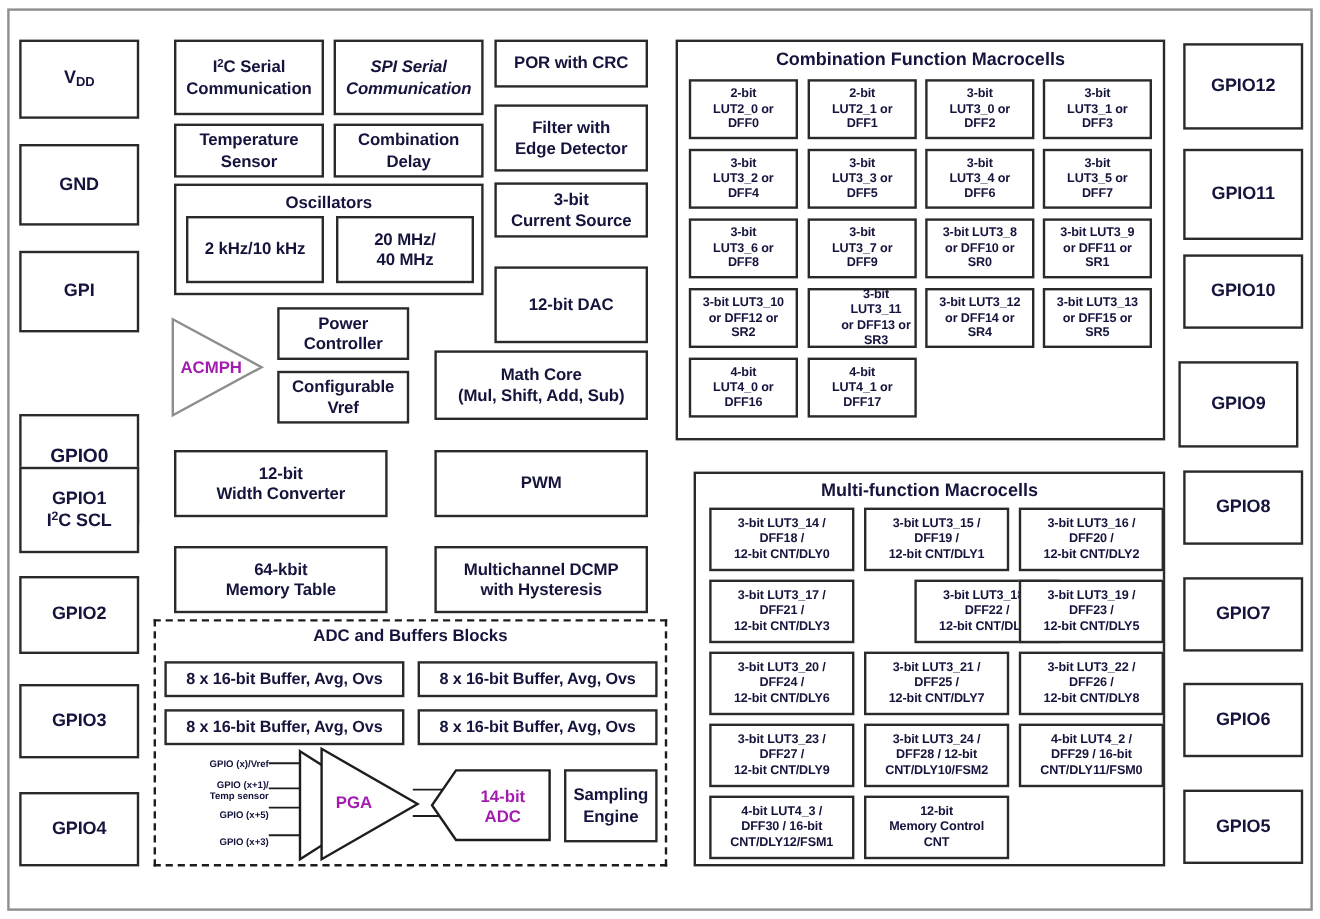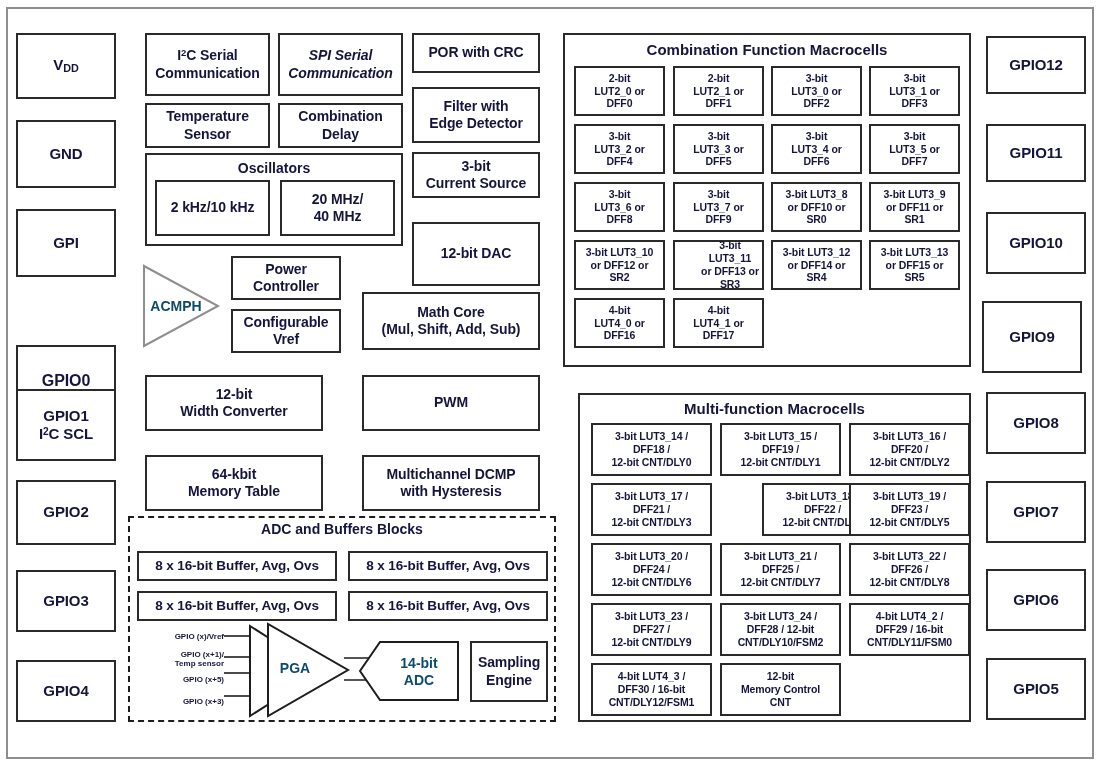--- a/index.html
+++ b/index.html
@@ -42,21 +42,21 @@
     border:2px dashed #1d1d1d;background:transparent;
   }
   .lbl{
     position:absolute;color:#14143c;font-weight:bold;white-space:pre-line;
     line-height:1.15;text-align:right;
   }
   .shape{position:absolute;}
   .shape svg{display:block;overflow:visible;}
   .shape-txt{
     position:absolute;display:flex;align-items:center;justify-content:center;
-    text-align:center;font-weight:bold;color:#0c4a6e;line-height:1.2;white-space:pre-line;
+    text-align:center;font-weight:bold;color:#a21caf;line-height:1.2;white-space:pre-line;
   }
   sub{font-size:0.72em;vertical-align:-0.22em;font-weight:bold;}
   sup{font-size:0.68em;vertical-align:0.42em;font-weight:bold;}
 </style>
 </head>
 <body>
 
 <div id="canvas">
 
   <div class="outer" style="left:6px;top:7px;width:1088px;height:752px;"></div>
@@ -69,22 +69,22 @@
   <div class="blk" style="left:16px;top:298px;width:100px;height:92px;font-size:16px;margin-top:47px;">
     <span>GPIO0<br>I<sup>2</sup>C SDA</span>
   </div>
   <div class="blk" style="left:16px;top:389px;width:100px;height:72px;font-size:15px;">
     <span>GPIO1<br>I<sup>2</sup>C SCL</span>
   </div>
   <div class="blk" style="left:16px;top:480px;width:100px;height:65px;font-size:15px;">GPIO2</div>
   <div class="blk" style="left:16px;top:570px;width:100px;height:62px;font-size:15px;">GPIO3</div>
   <div class="blk" style="left:16px;top:660px;width:100px;height:62px;font-size:15px;">GPIO4</div>
 
-  <div class="blk" style="left:986px;top:36px;width:100px;height:58px;font-size:15px;">GPIO12</div>
-  <div class="blk" style="left:986px;top:124px;width:100px;height:58px;font-size:15px;">GPIO11</div>
+  <div class="blk" style="left:986px;top:36px;width:100px;height:72px;font-size:15px;">GPIO12</div>
+  <div class="blk" style="left:986px;top:124px;width:100px;height:76px;font-size:15px;">GPIO11</div>
   <div class="blk" style="left:986px;top:212px;width:100px;height:62px;font-size:15px;">GPIO10</div>
   <div class="blk" style="left:982px;top:301px;width:100px;height:72px;font-size:15px;">GPIO9</div>
   <div class="blk" style="left:986px;top:392px;width:100px;height:62px;font-size:15px;">GPIO8</div>
   <div class="blk" style="left:986px;top:481px;width:100px;height:62px;font-size:15px;">GPIO7</div>
   <div class="blk" style="left:986px;top:569px;width:100px;height:62px;font-size:15px;">GPIO6</div>
   <div class="blk" style="left:986px;top:658px;width:100px;height:62px;font-size:15px;">GPIO5</div>
 
   <div class="blk" style="left:145px;top:33px;width:125px;height:63px;font-size:14px;">
     <span>I<sup>2</sup>C Serial<br>Communication</span>
   </div>

